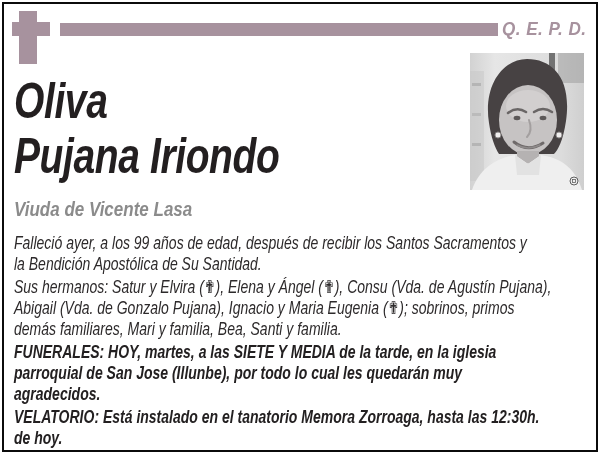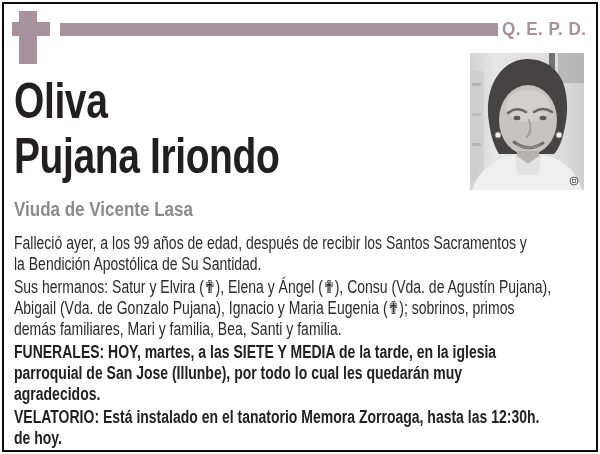--- a/index.html
+++ b/index.html
@@ -17,20 +17,21 @@
   }
   .card {
     position: absolute;
     left: 2px;
     top: 2px;
     width: 592px;
     height: 446px;
     border: 2px solid #0b0b0b;
     background: #ffffff;
     overflow: hidden;
+    font-style: italic;
   }
   
   .cross-v {
     position: absolute;
     left: 15px; top: 7px;
     width: 18px; height: 53px;
     background: #a7929e;
   }
   .cross-h {
     position: absolute;

